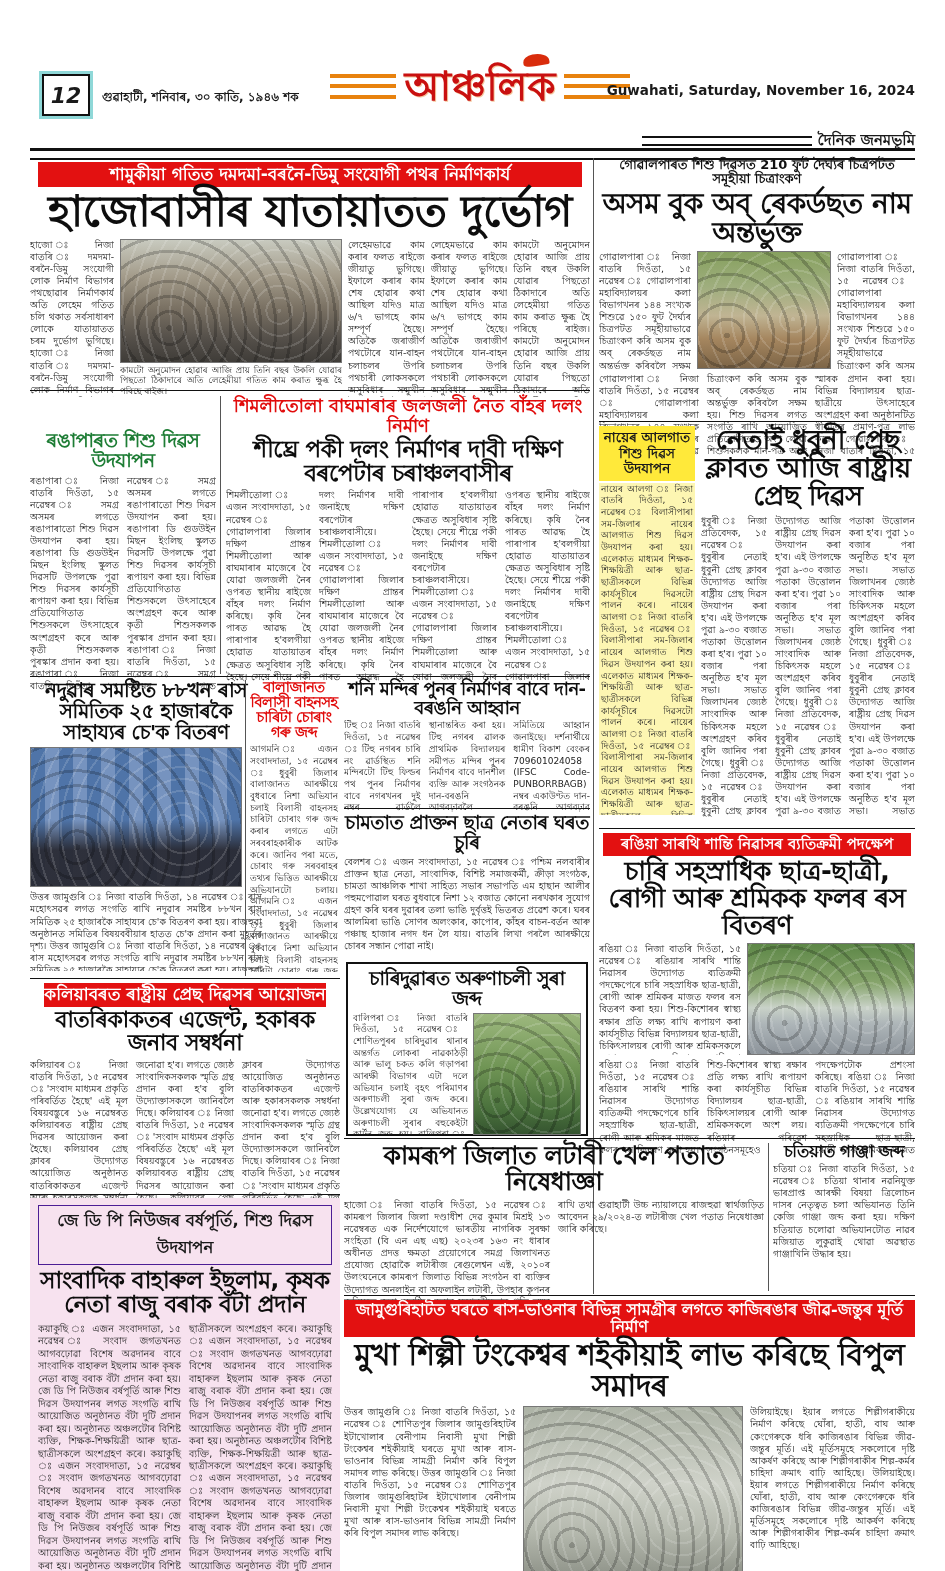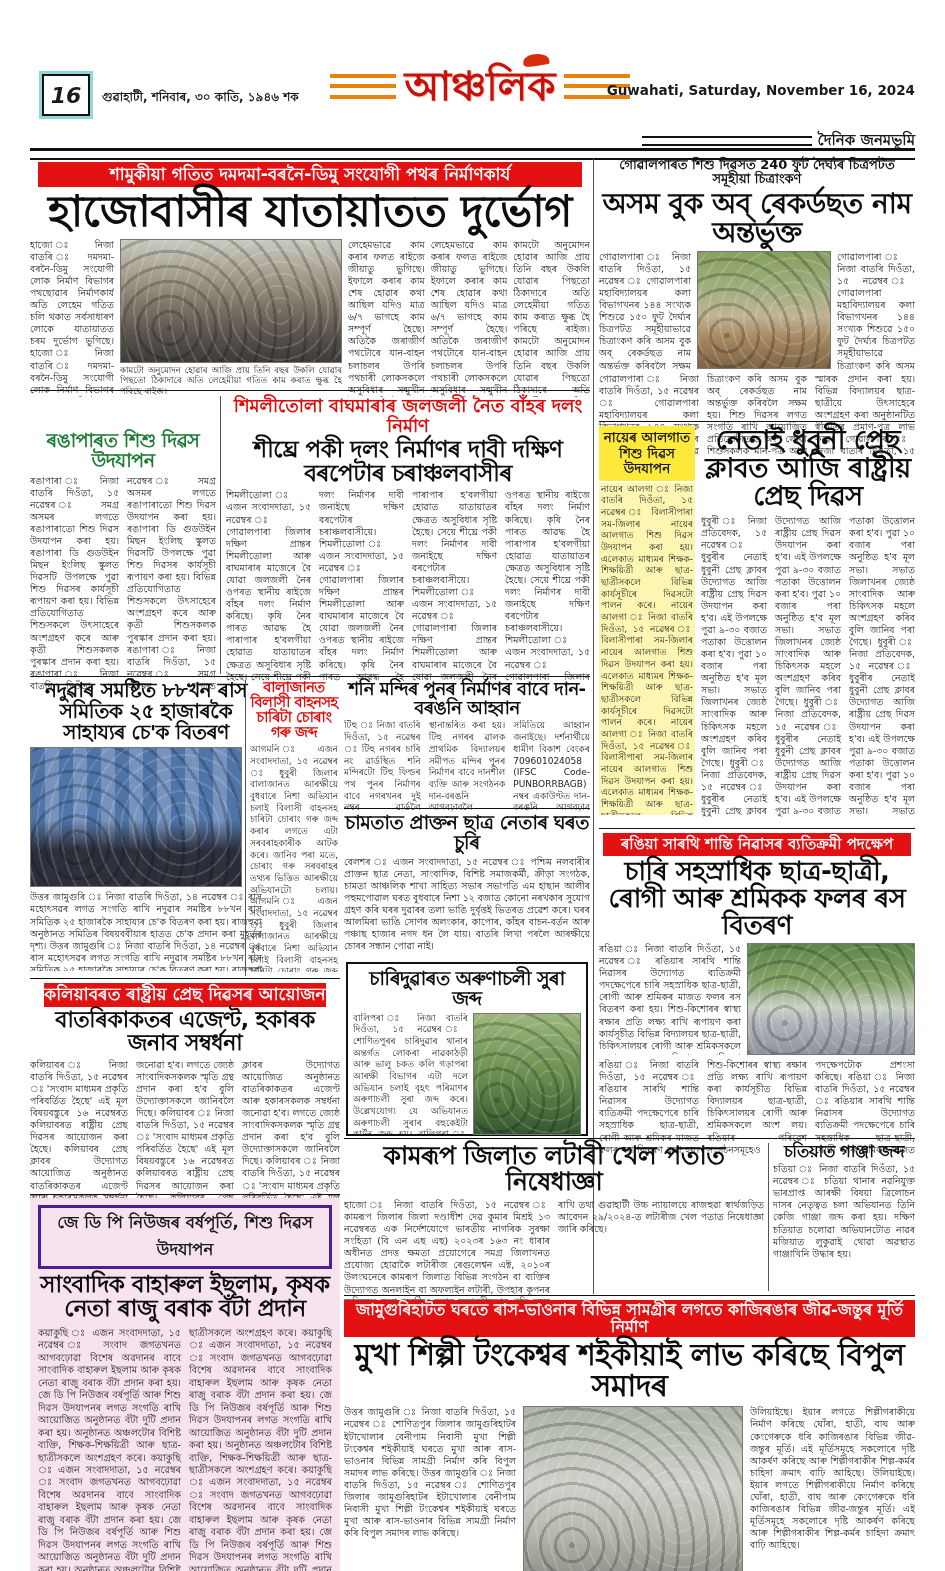--- a/index.html
+++ b/index.html
@@ -46,29 +46,29 @@
              repeating-linear-gradient(90deg,#4f74a8 0 14px,#7693bf 14px 28px);}
   .ph-garden{background:linear-gradient(180deg,#9db87e,#6f9454 45%,#49703c 80%,#355430);}
   .ph-walk{background:linear-gradient(180deg,#5d8747,#86a46b 35%,#c9d2c8 58%,#aeb6b9 72%,#8d949b);}
   .ph-goat{background:linear-gradient(180deg,#adb3a6,#cfd2c9 40%,#b5b9ae 65%,#94988e 85%,#7e8278);}
   .caption{font-size:8.6px;line-height:1.25;text-align:justify;color:#222;}
   
   .ybox-hl{background:#ffe93a;font-weight:bold;text-align:center;font-size:13.5px;line-height:1.15;padding:4px 2px;}
   .ybox-body{background:#fdf6b2;}
   .boxed{border:2px solid #111;}
   .pinkbox{background:#f7e2ef;}
-  .m-kicker{border:3px solid #4c1d95;font-weight:bold;text-align:center;background:transparent;}
+  .m-kicker{border:1px solid #4c1d95;font-weight:bold;text-align:center;background:transparent;}
 </style>
 </head>
 <body>
 
 <div class="page">
 
   <div class="pageno">
-    <span>16</span>
+    <span>12</span>
   </div>
   <div class="hdate">গুৱাহাটী, শনিবাৰ, ৩০ কাতি, ১৯৪৬ শক</div>
   <div class="masthead">
     <div class="mh-bars"></div>
     <div class="mh-text">
       <span>আঞ্চলিক</span>
       <span class="flame"></span>
     </div>
     <div class="mh-bars"></div>
   </div>
@@ -104,21 +104,21 @@
   <div class="abs" style="left:226px;top:396px;width:364px;">
     <div class="kicker-redtx" style="font-size:18px;">শিমলীতোলা বাঘমাৰাৰ জলজলী নৈত বাঁহৰ দলং নিৰ্মাণ</div>
     <div class="hl" style="font-size:23px;margin-top:2px;">শীঘ্ৰে পকী দলং নিৰ্মাণৰ দাবী দক্ষিণ বৰপেটাৰ চৰাঞ্চলবাসীৰ</div>
     <div class="body-txt cols4" style="height:196px;margin-top:4px;">শিমলীতোলা ঃ এজন সংবাদদাতা, ১৫ নৱেম্বৰ ঃ গোৱালপাৰা জিলাৰ দক্ষিণ প্ৰান্তৰ শিমলীতোলা আৰু বাঘমাৰাৰ মাজেৰে বৈ যোৱা জলজলী নৈৰ ওপৰত স্থানীয় ৰাইজে বাঁহৰ দলং নিৰ্মাণ কৰিছে। কৃষি নৈৰ পাৰত আৱদ্ধ হৈ পাৰাপাৰ হ'বলগীয়া হোৱাত যাতায়াতৰ ক্ষেত্ৰত অসুবিধাৰ সৃষ্টি হৈছে। সেয়ে শীঘ্ৰে পকী দলং নিৰ্মাণৰ দাবী জনাইছে দক্ষিণ বৰপেটাৰ চৰাঞ্চলবাসীয়ে। শিমলীতোলা ঃ এজন সংবাদদাতা, ১৫ নৱেম্বৰ ঃ গোৱালপাৰা জিলাৰ দক্ষিণ প্ৰান্তৰ শিমলীতোলা আৰু বাঘমাৰাৰ মাজেৰে বৈ যোৱা জলজলী নৈৰ ওপৰত স্থানীয় ৰাইজে বাঁহৰ দলং নিৰ্মাণ কৰিছে। কৃষি নৈৰ পাৰত আৱদ্ধ হৈ পাৰাপাৰ হ'বলগীয়া হোৱাত যাতায়াতৰ ক্ষেত্ৰত অসুবিধাৰ সৃষ্টি হৈছে। সেয়ে শীঘ্ৰে পকী দলং নিৰ্মাণৰ দাবী জনাইছে দক্ষিণ বৰপেটাৰ চৰাঞ্চলবাসীয়ে। শিমলীতোলা ঃ এজন সংবাদদাতা, ১৫ নৱেম্বৰ ঃ গোৱালপাৰা জিলাৰ দক্ষিণ প্ৰান্তৰ শিমলীতোলা আৰু বাঘমাৰাৰ মাজেৰে বৈ যোৱা জলজলী নৈৰ ওপৰত স্থানীয় ৰাইজে বাঁহৰ দলং নিৰ্মাণ কৰিছে। কৃষি নৈৰ পাৰত আৱদ্ধ হৈ পাৰাপাৰ হ'বলগীয়া হোৱাত যাতায়াতৰ ক্ষেত্ৰত অসুবিধাৰ সৃষ্টি হৈছে। সেয়ে শীঘ্ৰে পকী দলং নিৰ্মাণৰ দাবী জনাইছে দক্ষিণ বৰপেটাৰ চৰাঞ্চলবাসীয়ে। শিমলীতোলা ঃ এজন সংবাদদাতা, ১৫ নৱেম্বৰ ঃ গোৱালপাৰা জিলাৰ দক্ষিণ প্ৰান্তৰ শিমলীতোলা আৰু বাঘমাৰাৰ মাজেৰে বৈ যোৱা জলজলী নৈৰ ওপৰত স্থানীয় ৰাইজে বাঁহৰ দলং নিৰ্মাণ কৰিছে। কৃষি নৈৰ পাৰত আৱদ্ধ হৈ পাৰাপাৰ হ'বলগীয়া হোৱাত যাতায়াতৰ ক্ষেত্ৰত অসুবিধাৰ সৃষ্টি হৈছে। সেয়ে শীঘ্ৰে পকী দলং নিৰ্মাণৰ দাবী জনাইছে দক্ষিণ বৰপেটাৰ চৰাঞ্চলবাসীয়ে।</div>
   </div>
   <div class="rule-h" style="left:30px;top:676px;width:560px;"></div>
 
   <div class="rule-v" style="left:593px;top:158px;height:1136px;"></div>
 
   <div class="abs" style="left:599px;top:158px;width:316px;">
-    <div class="kicker-blk" style="font-size:13px;">গোৱালপাৰত শিশু দিৱসত 240 ফুট দৈৰ্ঘ্যৰ চিত্ৰপটত সমূহীয়া চিত্ৰাংকণ</div>
+    <div class="kicker-blk" style="font-size:13px;">গোৱালপাৰত শিশু দিৱসত 210 ফুট দৈৰ্ঘ্যৰ চিত্ৰপটত সমূহীয়া চিত্ৰাংকণ</div>
     <div class="hl" style="font-size:28px;margin-top:2px;">অসম বুক অব্ ৰেকৰ্ডছত নাম অন্তৰ্ভুক্ত</div>
     <div style="display:flex;gap:6px;margin-top:4px;height:118px;">
       <div class="body-txt" style="width:92px;height:118px;">গোৱালপাৰা ঃ নিজা বাতৰি দিওঁতা, ১৫ নৱেম্বৰ ঃ গোৱালপাৰা মহাবিদ্যালয়ৰ কলা বিভাগখনৰ ১৪৪ সংখ্যক শিশুৱে ১৫০ ফুট দৈৰ্ঘ্যৰ চিত্ৰপটত সমূহীয়াভাৱে চিত্ৰাংকণ কৰি অসম বুক অব্ ৰেকৰ্ডছত নাম অন্তৰ্ভুক্ত কৰিবলৈ সক্ষম হয়। শিশু দিৱসৰ লগত সংগতি ৰাখি আয়োজিত প্ৰতিযোগিতাত অংশ লোৱা শিশুসকলক মান-পত্ৰ আৰু স্মাৰক প্ৰদান কৰা হয়। বিভিন্ন বিদ্যালয়ৰ ছাত্ৰ-ছাত্ৰীয়ে উৎসাহেৰে অংশগ্ৰহণ কৰা অনুষ্ঠানটিত স্বীকৃতিৰ প্ৰমাণ-পত্ৰ লাভ কৰে।</div>
       <div class="ph ph-crowd" style="width:132px;height:116px;"></div>
       <div class="body-txt" style="flex:1;height:118px;">গোৱালপাৰা ঃ নিজা বাতৰি দিওঁতা, ১৫ নৱেম্বৰ ঃ গোৱালপাৰা মহাবিদ্যালয়ৰ কলা বিভাগখনৰ ১৪৪ সংখ্যক শিশুৱে ১৫০ ফুট দৈৰ্ঘ্যৰ চিত্ৰপটত সমূহীয়াভাৱে চিত্ৰাংকণ কৰি অসম বুক অব্ ৰেকৰ্ডছত নাম অন্তৰ্ভুক্ত কৰিবলৈ সক্ষম হয়। শিশু দিৱসৰ লগত সংগতি ৰাখি আয়োজিত প্ৰতিযোগিতাত অংশ লোৱা শিশুসকলক মান-পত্ৰ আৰু স্মাৰক প্ৰদান কৰা হয়। বিভিন্ন বিদ্যালয়ৰ ছাত্ৰ-ছাত্ৰীয়ে উৎসাহেৰে অংশগ্ৰহণ কৰা অনুষ্ঠানটিত স্বীকৃতিৰ প্ৰমাণ-পত্ৰ লাভ কৰে। গোৱালপাৰা ঃ নিজা বাতৰি দিওঁতা, ১৫ নৱেম্বৰ ঃ গোৱালপাৰা মহাবিদ্যালয়ৰ কলা বিভাগখনৰ ১৪৪ সংখ্যক শিশুৱে ১৫০ ফুট দৈৰ্ঘ্যৰ চিত্ৰপটত সমূহীয়াভাৱে চিত্ৰাংকণ কৰি অসম বুক অব্ ৰেকৰ্ডছত নাম অন্তৰ্ভুক্ত কৰিবলৈ সক্ষম হয়। শিশু দিৱসৰ লগত সংগতি ৰাখি আয়োজিত প্ৰতিযোগিতাত অংশ লোৱা শিশুসকলক মান-পত্ৰ আৰু স্মাৰক প্ৰদান কৰা হয়। বিভিন্ন বিদ্যালয়ৰ ছাত্ৰ-ছাত্ৰীয়ে উৎসাহেৰে অংশগ্ৰহণ কৰা অনুষ্ঠানটিত স্বীকৃতিৰ প্ৰমাণ-পত্ৰ লাভ কৰে।</div>
     </div>
     <div class="body-txt cols3" style="height:90px;margin-top:4px;">গোৱালপাৰা ঃ নিজা বাতৰি দিওঁতা, ১৫ নৱেম্বৰ ঃ গোৱালপাৰা মহাবিদ্যালয়ৰ কলা বিভাগখনৰ ১৪৪ সংখ্যক শিশুৱে ১৫০ ফুট দৈৰ্ঘ্যৰ চিত্ৰপটত সমূহীয়াভাৱে চিত্ৰাংকণ কৰি অসম বুক অব্ ৰেকৰ্ডছত নাম অন্তৰ্ভুক্ত কৰিবলৈ সক্ষম হয়। শিশু দিৱসৰ লগত সংগতি ৰাখি আয়োজিত প্ৰতিযোগিতাত অংশ লোৱা শিশুসকলক মান-পত্ৰ আৰু স্মাৰক প্ৰদান কৰা হয়। বিভিন্ন বিদ্যালয়ৰ ছাত্ৰ-ছাত্ৰীয়ে উৎসাহেৰে অংশগ্ৰহণ কৰা অনুষ্ঠানটিত স্বীকৃতিৰ প্ৰমাণ-পত্ৰ লাভ কৰে। গোৱালপাৰা ঃ নিজা বাতৰি দিওঁতা, ১৫ নৱেম্বৰ ঃ গোৱালপাৰা মহাবিদ্যালয়ৰ কলা বিভাগখনৰ ১৪৪ সংখ্যক শিশুৱে ১৫০ ফুট দৈৰ্ঘ্যৰ চিত্ৰপটত সমূহীয়াভাৱে চিত্ৰাংকণ কৰি অসম বুক অব্ ৰেকৰ্ডছত নাম অন্তৰ্ভুক্ত কৰিবলৈ সক্ষম হয়। শিশু দিৱসৰ লগত সংগতি ৰাখি আয়োজিত প্ৰতিযোগিতাত অংশ লোৱা শিশুসকলক মান-পত্ৰ আৰু স্মাৰক প্ৰদান কৰা হয়। বিভিন্ন বিদ্যালয়ৰ ছাত্ৰ-ছাত্ৰীয়ে উৎসাহেৰে অংশগ্ৰহণ কৰা অনুষ্ঠানটিত স্বীকৃতিৰ প্ৰমাণ-পত্ৰ লাভ কৰে। গোৱালপাৰা ঃ নিজা বাতৰি দিওঁতা, ১৫ নৱেম্বৰ ঃ গোৱালপাৰা মহাবিদ্যালয়ৰ কলা বিভাগখনৰ ১৪৪ সংখ্যক শিশুৱে ১৫০ ফুট দৈৰ্ঘ্যৰ চিত্ৰপটত সমূহীয়াভাৱে চিত্ৰাংকণ কৰি অসম বুক অব্ ৰেকৰ্ডছত নাম অন্তৰ্ভুক্ত কৰিবলৈ সক্ষম হয়। শিশু দিৱসৰ লগত সংগতি ৰাখি আয়োজিত প্ৰতিযোগিতাত অংশ লোৱা শিশুসকলক মান-পত্ৰ আৰু স্মাৰক প্ৰদান কৰা হয়। বিভিন্ন বিদ্যালয়ৰ ছাত্ৰ-ছাত্ৰীয়ে উৎসাহেৰে অংশগ্ৰহণ কৰা অনুষ্ঠানটিত স্বীকৃতিৰ প্ৰমাণ-পত্ৰ লাভ কৰে।</div>
   </div>
   <div class="rule-h" style="left:599px;top:421px;width:316px;"></div>
 

